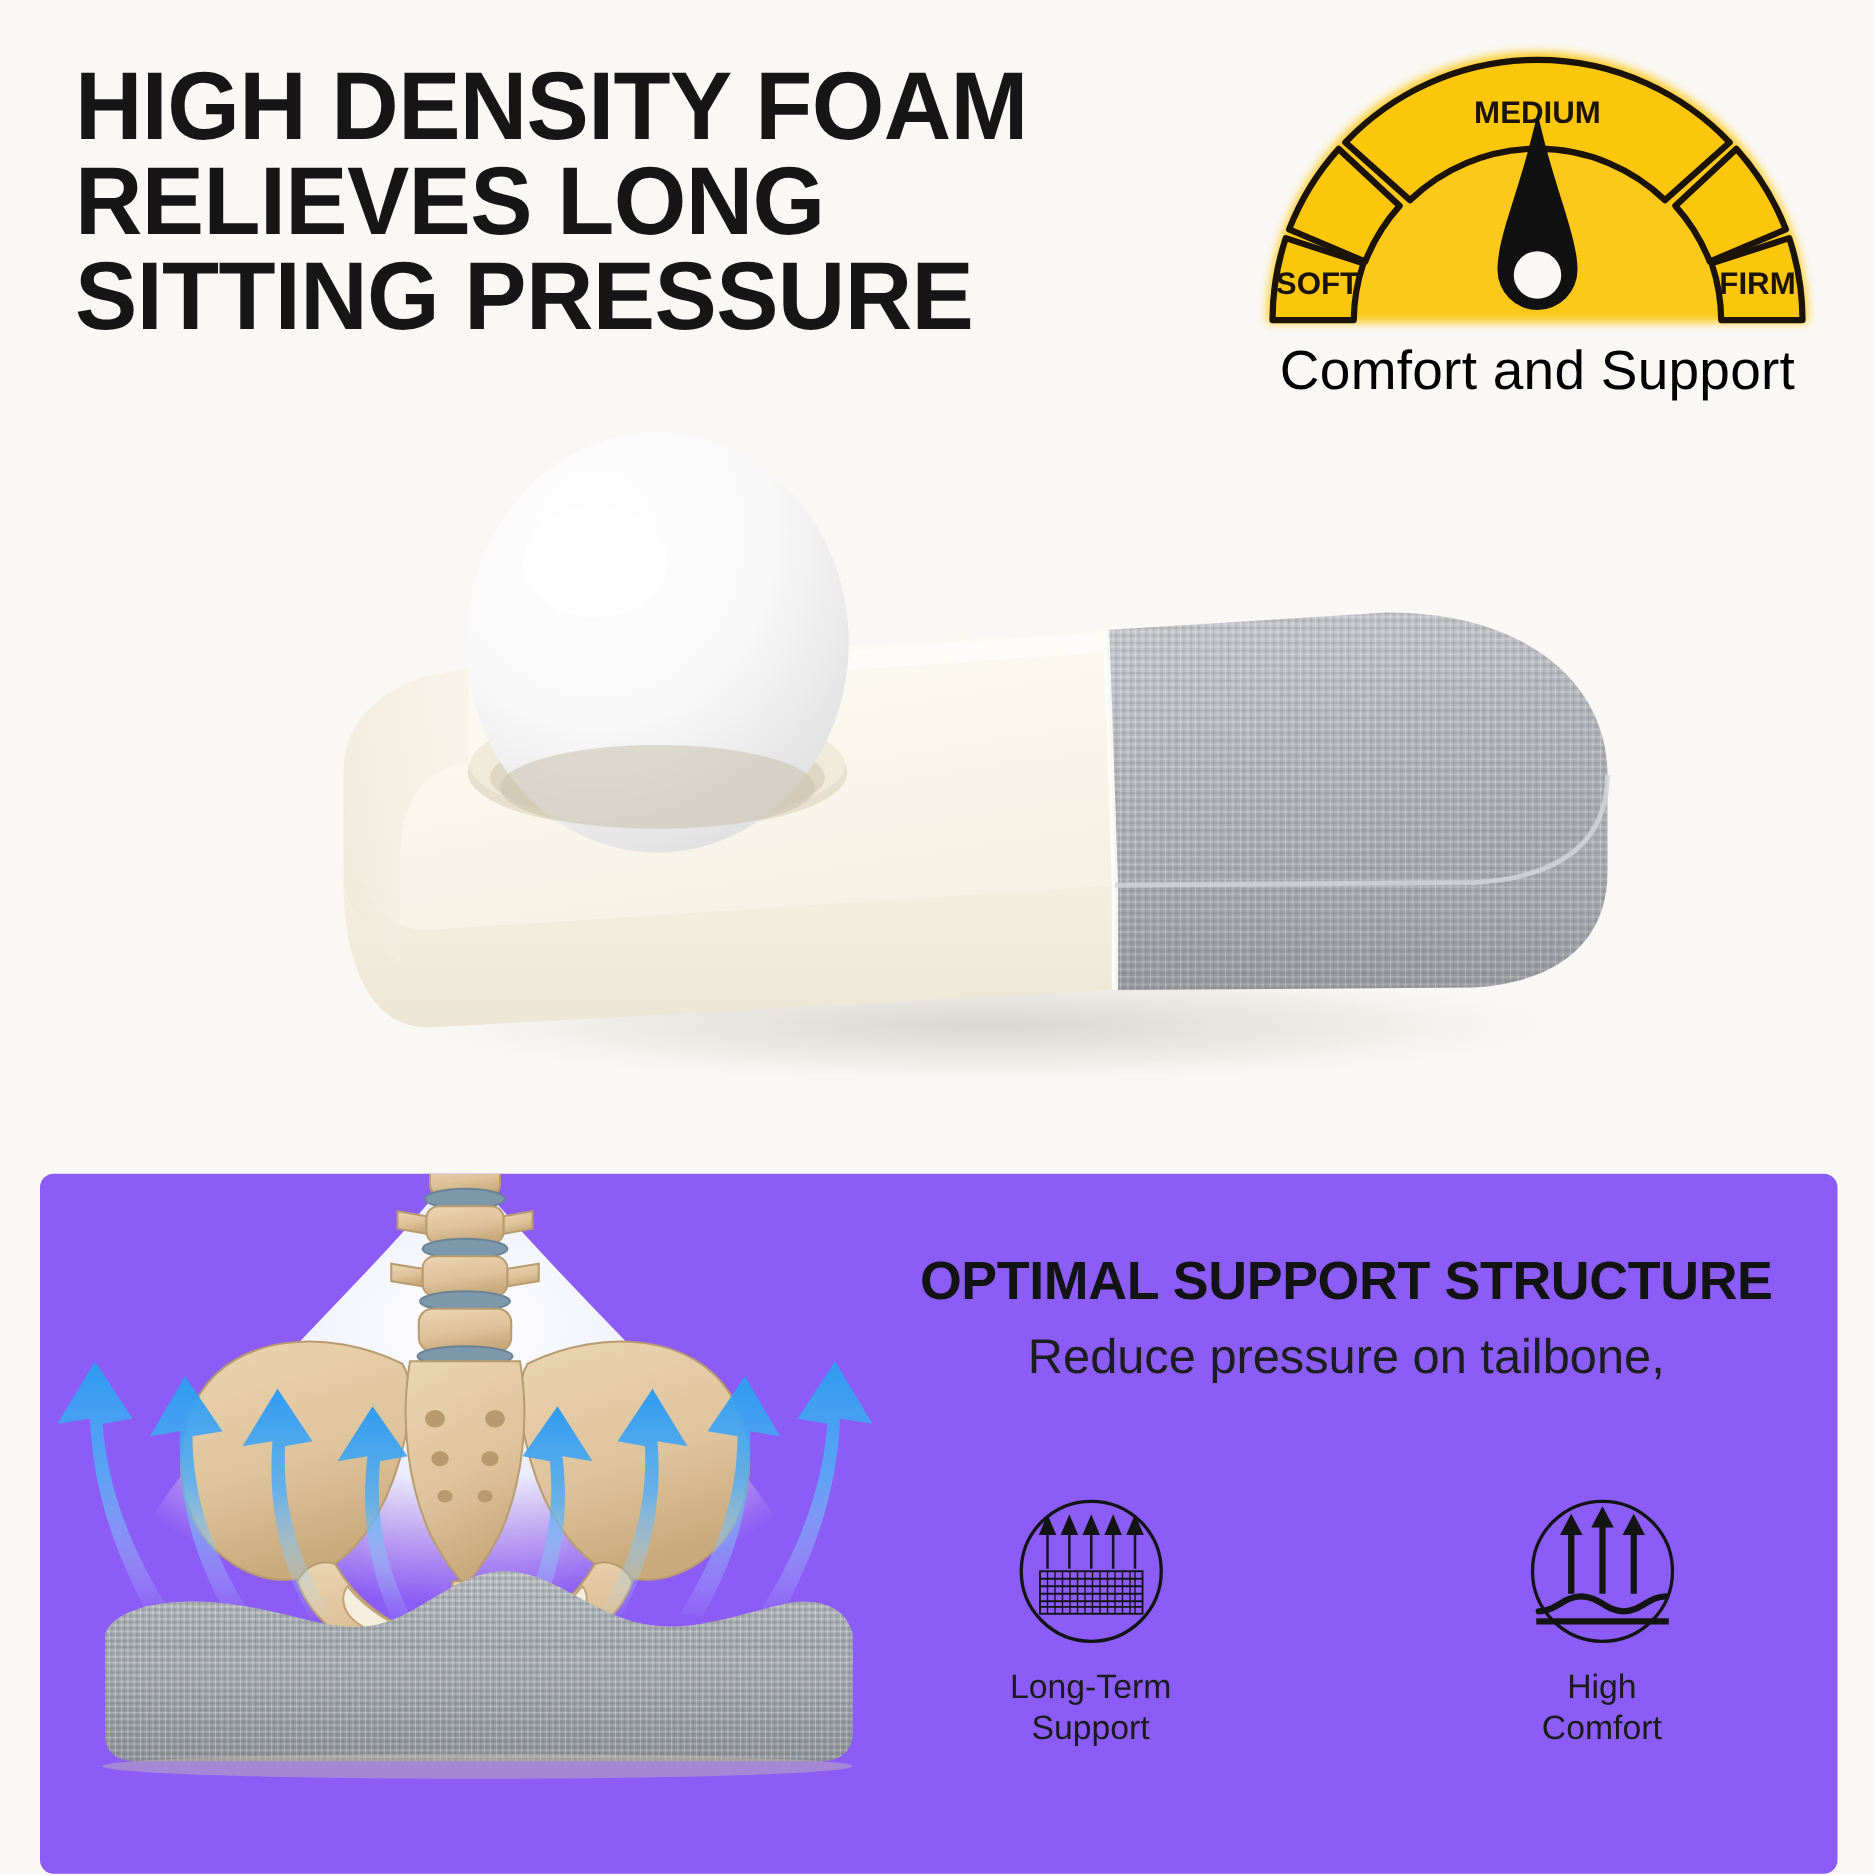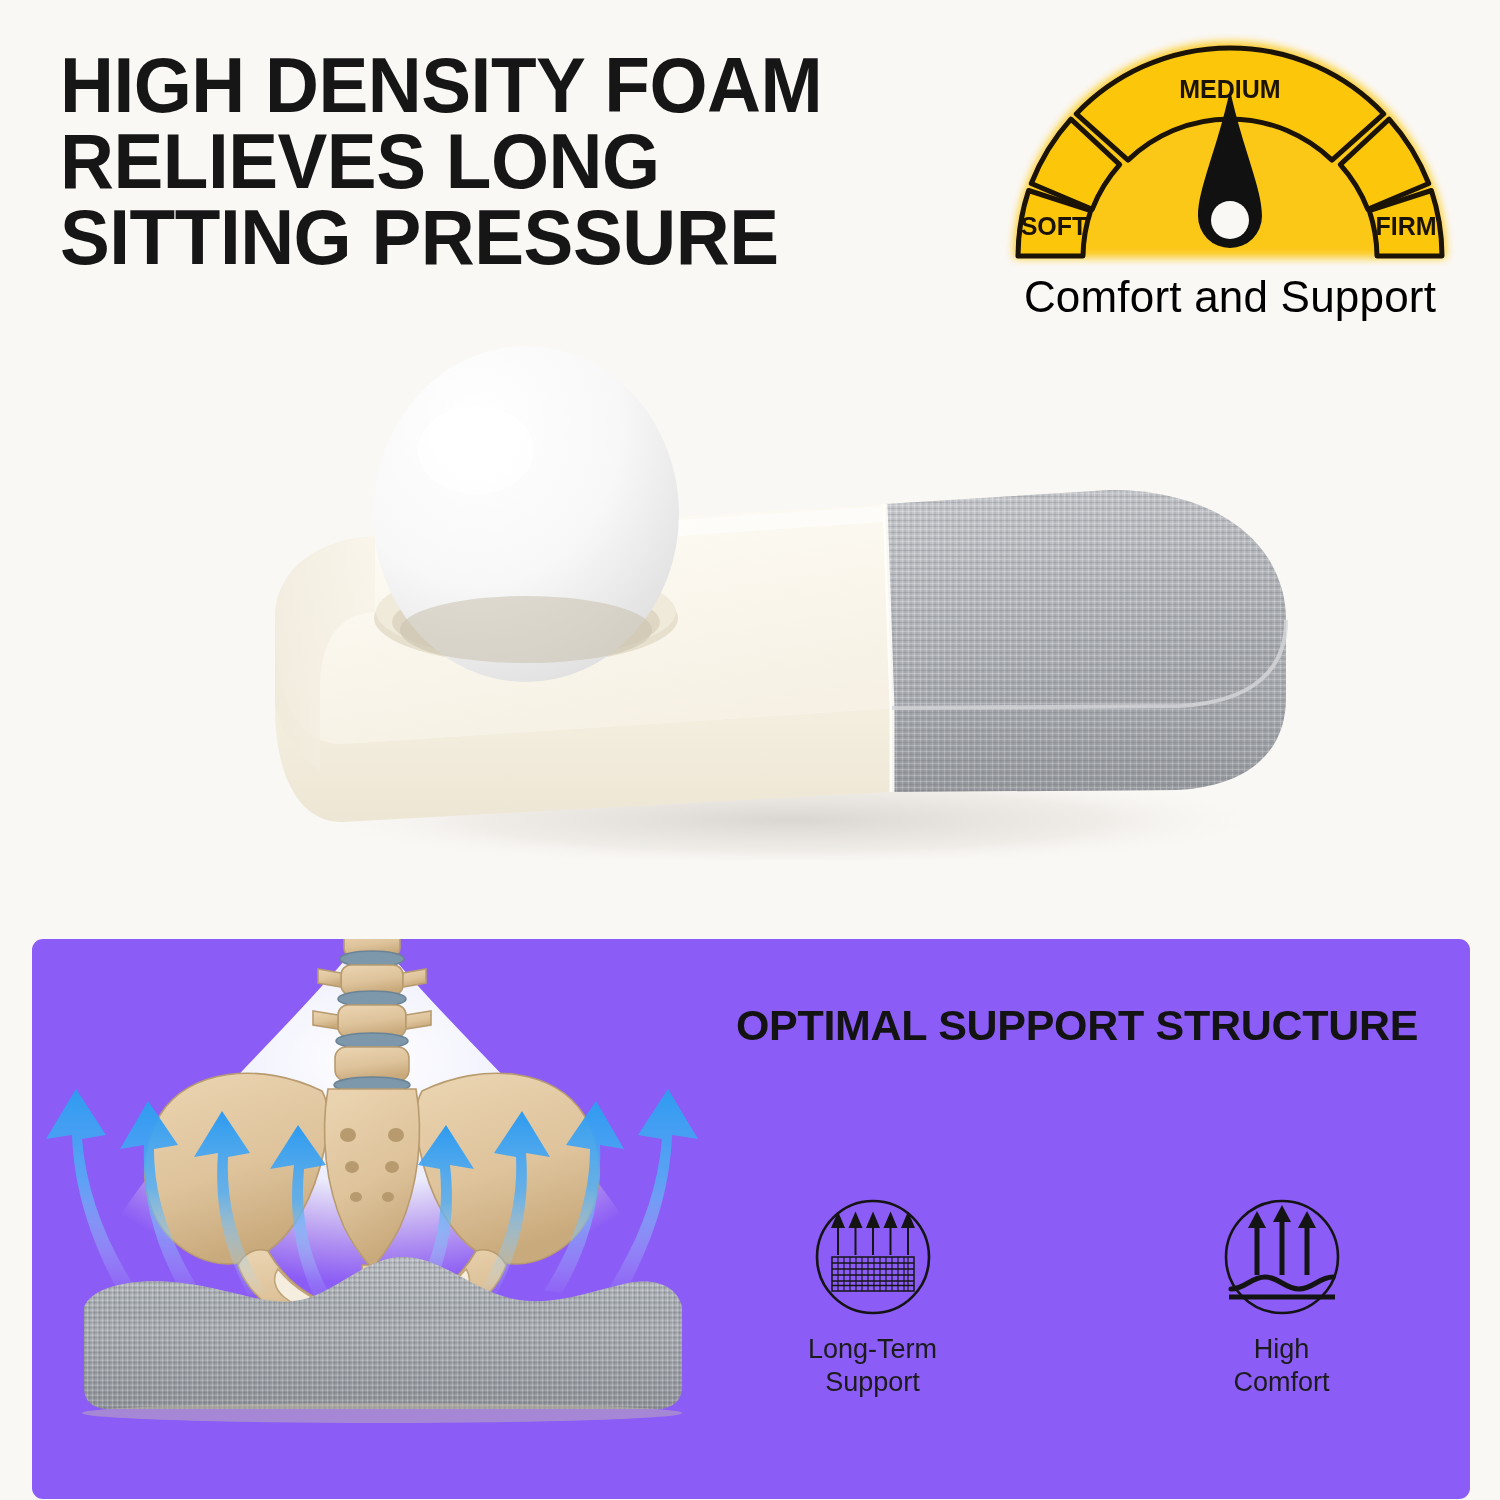--- a/index.html
+++ b/index.html
@@ -487,20 +487,21 @@
         <path d="M 52 382 L 650 382 L 650 448 C 650 462, 640 470, 624 470 L 78 470 C 60 470, 52 462, 52 448 Z" fill="url(#weave2)" opacity="0.85"></path>
 
         <ellipse cx="350" cy="474" rx="300" ry="10" fill="#C6BCAE" opacity="0.45"></ellipse>
       </g>
     </svg>
   </div>
 
   <div id="support-text">
     <div id="support-title">OPTIMAL SUPPORT STRUCTURE</div>
     <div id="support-sub">
+      <div>Reduce pressure on tailbone,</div>
     </div>
   </div>
 
   <div id="features">
 
     <div class="feature">
       <svg class="feature-icon" viewBox="0 0 130 130">
         <circle cx="65" cy="60" r="56" fill="none" stroke="#141414" stroke-width="2.6"></circle>
 
         <g stroke="#141414" stroke-width="2" fill="#141414">

